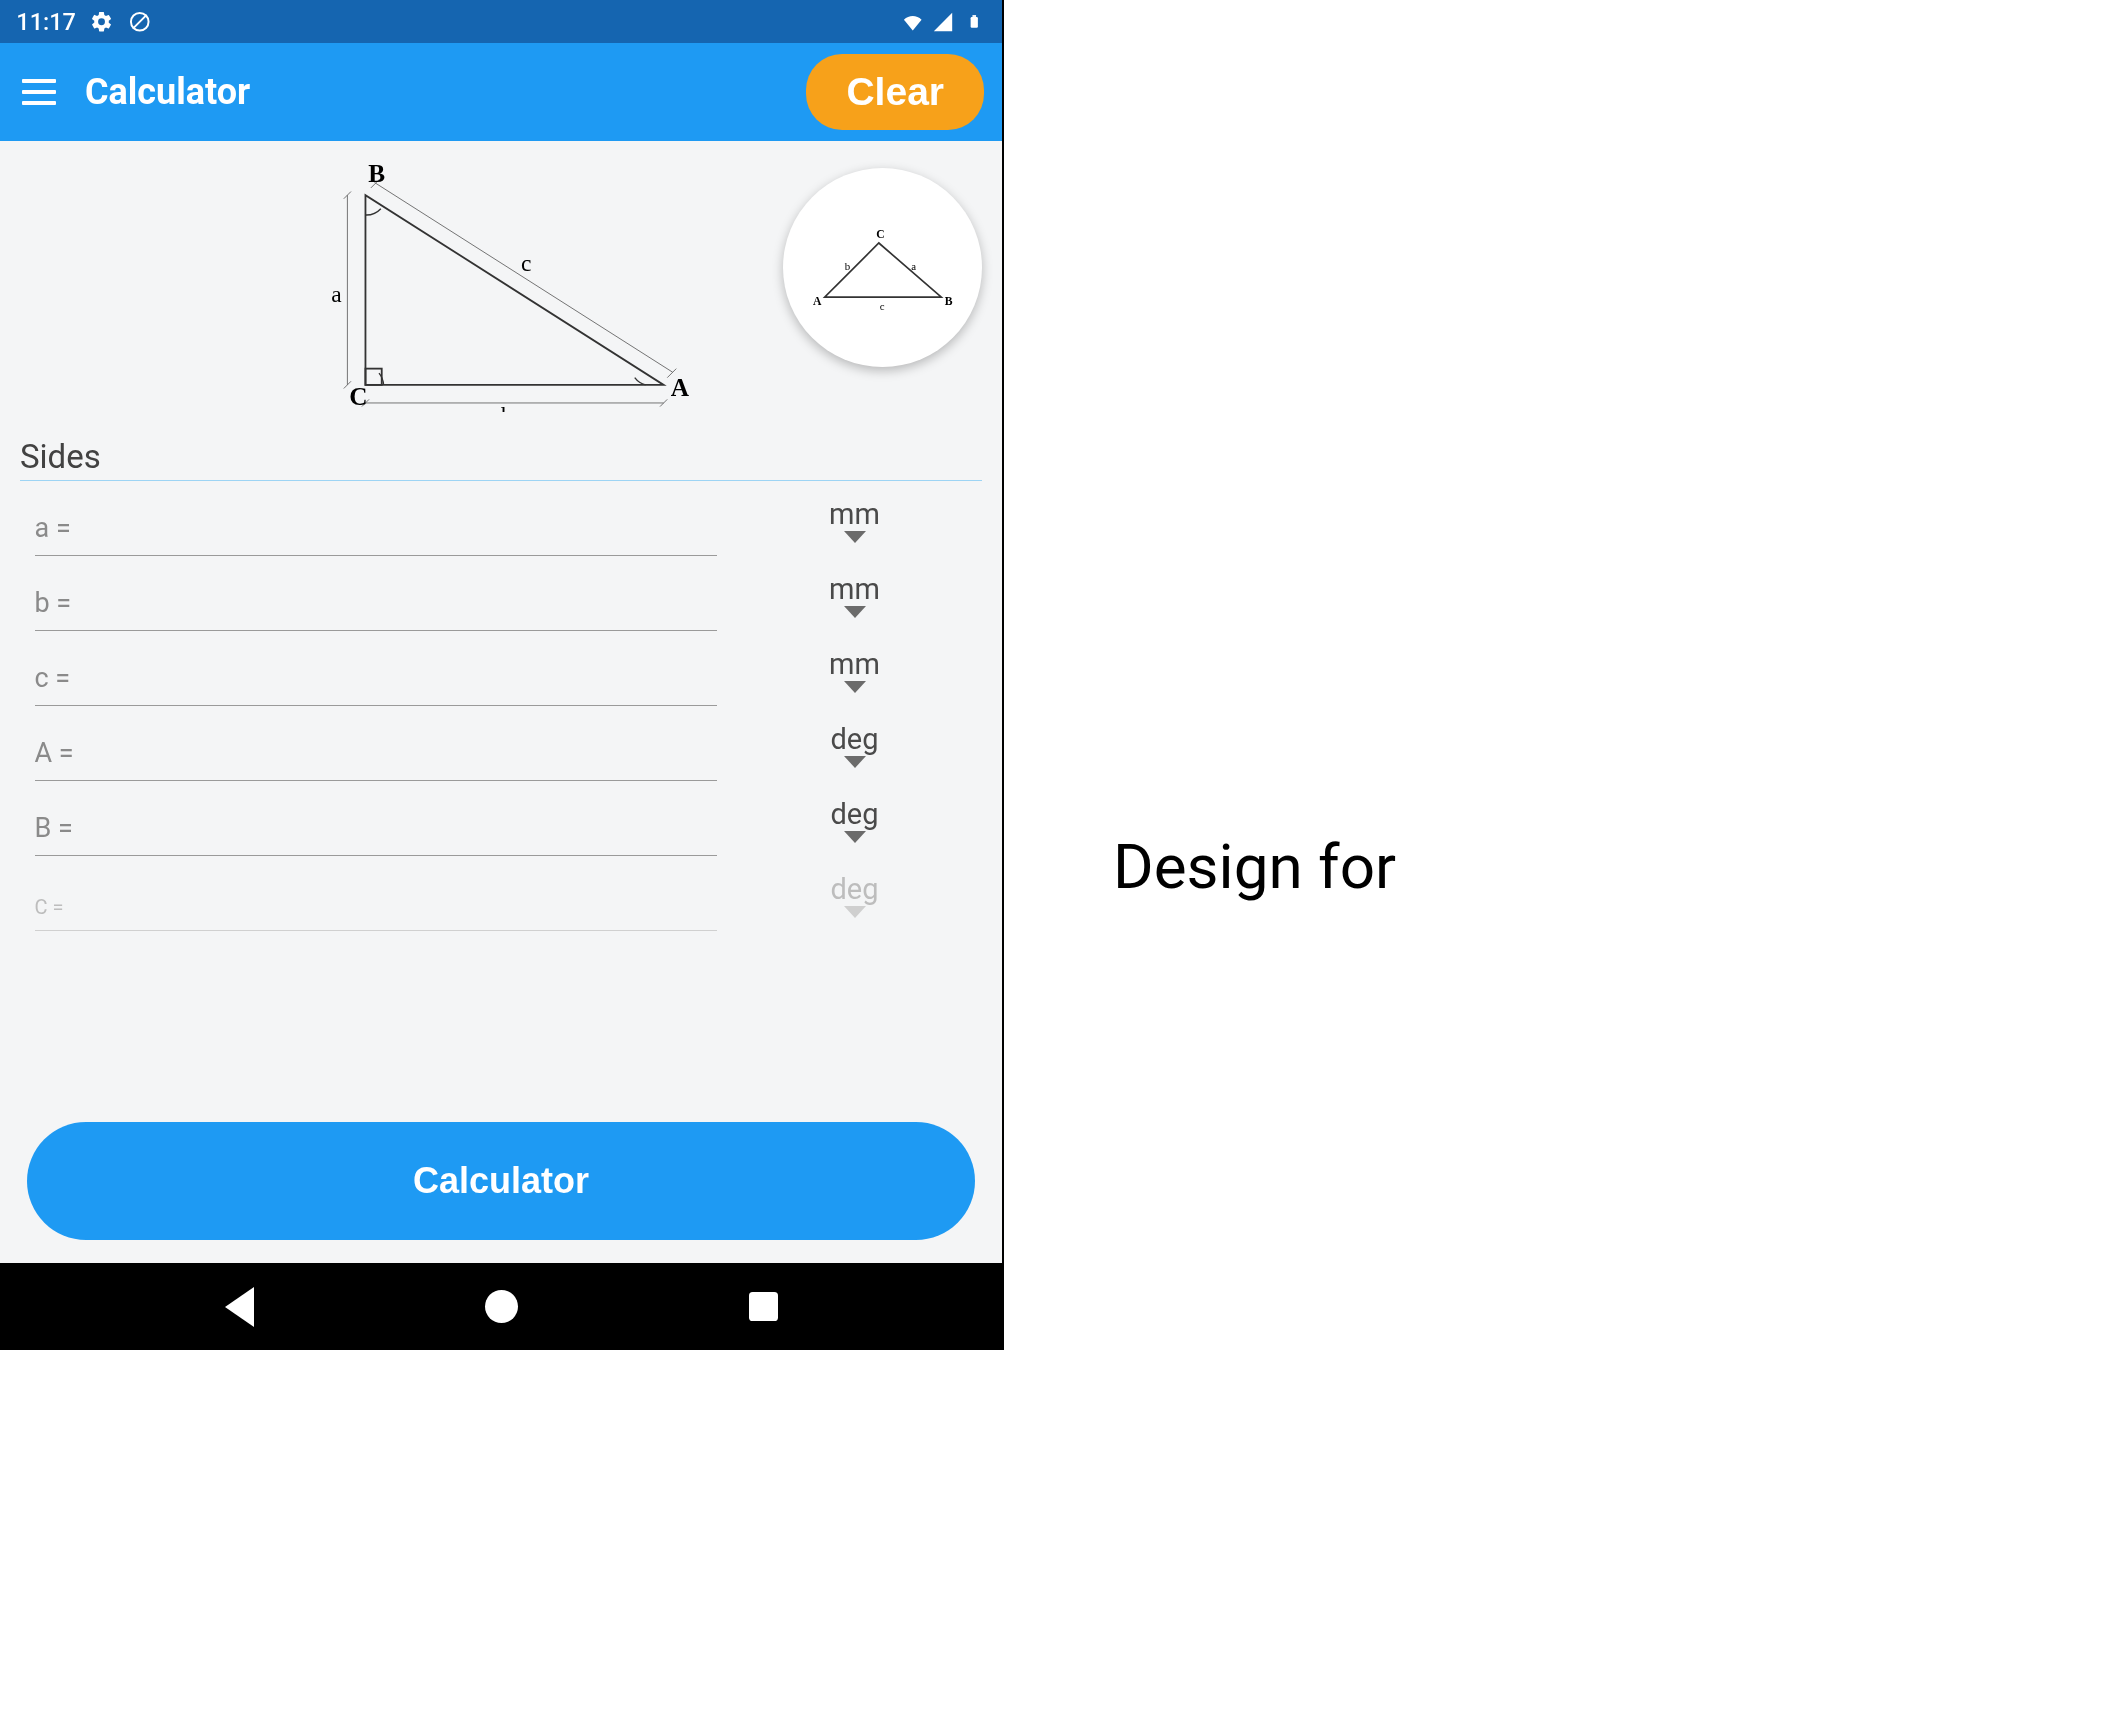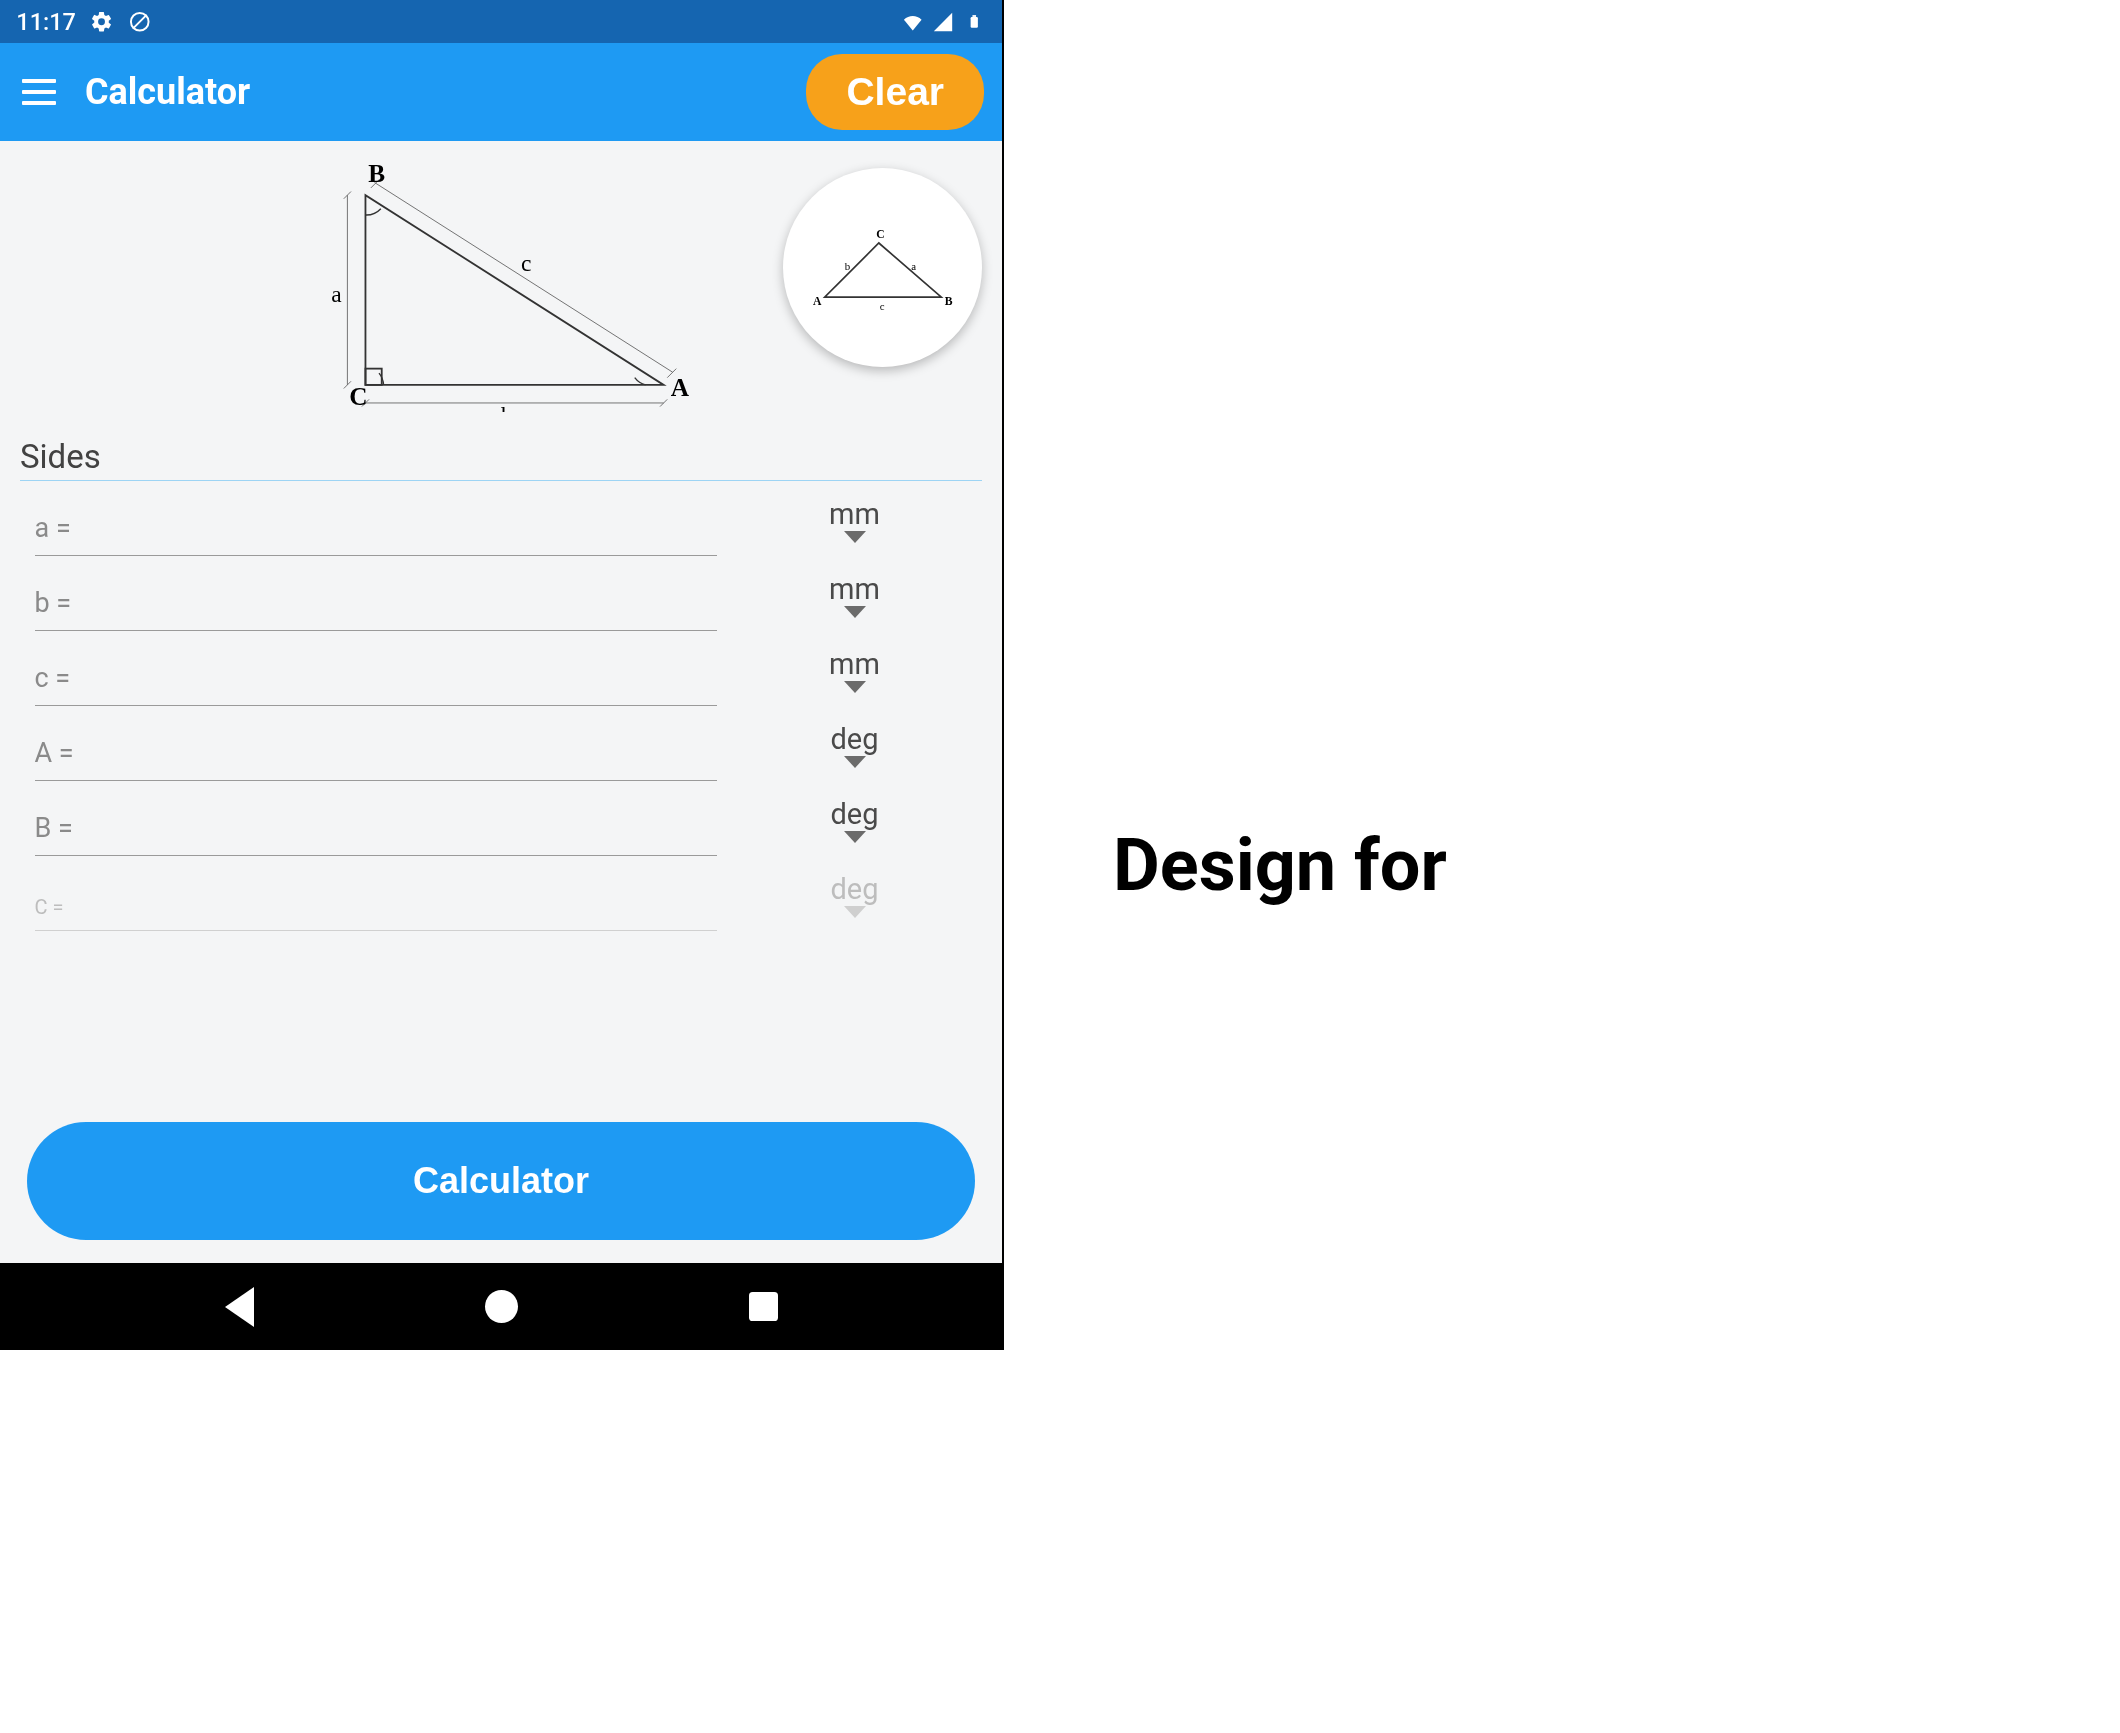--- a/index.html
+++ b/index.html
@@ -148,22 +148,22 @@
 .nav-home { width:33px; height:33px; background:#fff; border-radius:50%; }
 .nav-recent { width:29px; height:29px; background:#fff; border-radius:3.6px; }
 .side-panel {
   flex: 1;
   display: flex;
   align-items: center;
   justify-content: flex-start;
   padding-left: 109px;
 }
 .side-text {
-  font-size: 72px;
-  font-weight: 700;
+  font-size: 62px;
+  font-weight: 400;
   color: #000;
   line-height: 1.18;
 }
 </style>
 </head>
 <body>
 
 <div class="phone-frame">
 
   <div class="statusbar">

